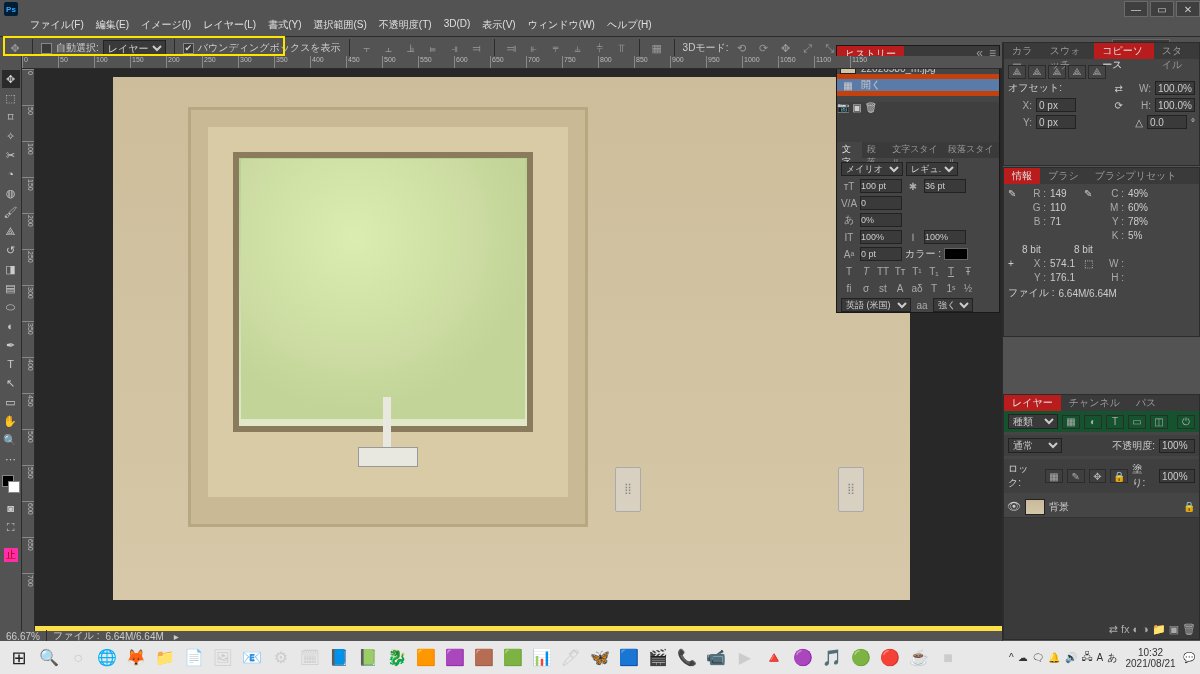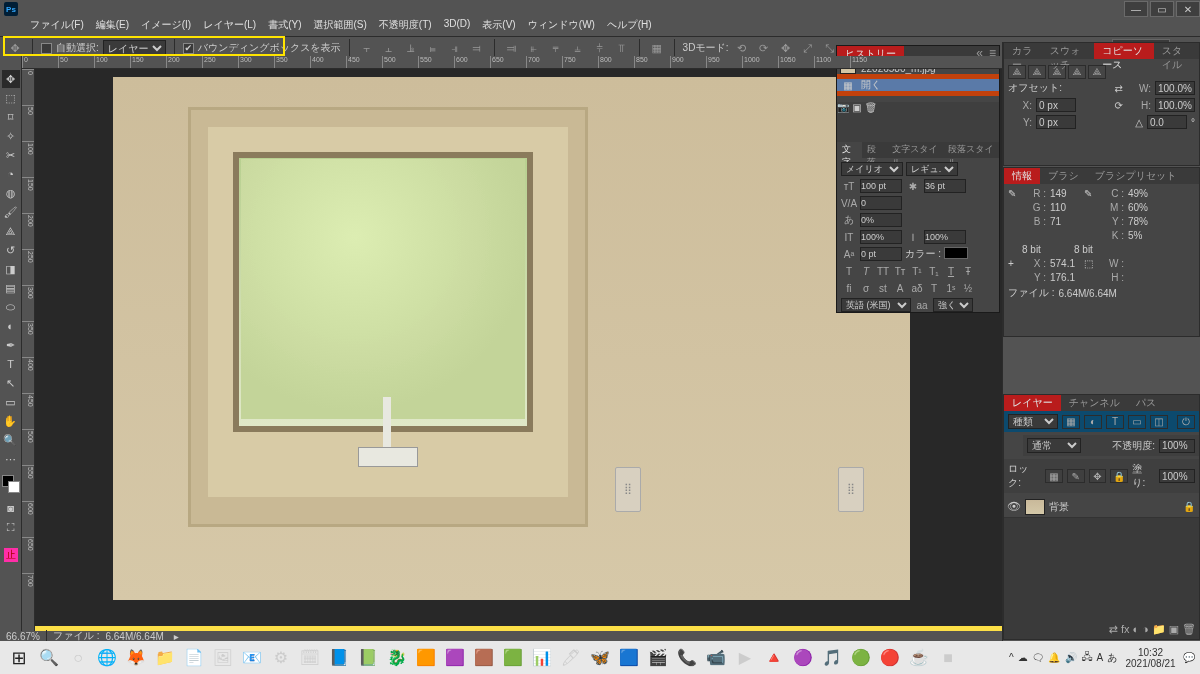--- a/index.html
+++ b/index.html
@@ -98,21 +98,21 @@
 
 
 .pink-mark { position:absolute; left:4px; top:548px; width:14px; height:14px; background:#ff2ea8; color:#a00; font-size:10px; display:flex; align-items:center; justify-content:center; z-index:10;}
 
 
 .history-body .hist-row { display:flex; align-items:center; height:17px; padding:0 3px; gap:5px; border-bottom:5px solid #c2410c; font-size:10px;}
 .history-body .hist-row .hthumb { width:16px; height:12px; background:linear-gradient(#c9b99a,#d4c8a8); border:1px solid #222;}
 .history-body .hist-row.sel { background:#5a7aa8;}
 
 
-.char-body .crow { display:flex; align-items:flex-start; gap:3px; margin-bottom:3px;}
+.char-body .crow { display:flex; align-items:center; gap:3px; margin-bottom:3px;}
 .char-body .crow .ci { width:16px; height:14px; display:flex; align-items:center; justify-content:center; color:#aaa; font-size:10px;}
 .char-body input,.char-body select { background:#3a3a3a; border:1px solid #222; color:#ccc; font-size:9px; height:14px;}
 .char-body input { width:42px;}
 .char-body select { width:56px;}
 </style>
 </head>
 <body>
 
 <div class="titlebar">
   <div class="ps-icon">Ps</div>
@@ -483,30 +483,30 @@
 
   <div style="height:54px;background:#535353"></div>
 
   <div class="panel" style="position:absolute;bottom:0;left:0;right:0;height:246px;">
     <div class="panel-tabs">
       <span class="active">レイヤー</span>
       <span>チャンネル</span>
       <span>パス</span>
     </div>
     <div class="panel-body layers-body" style="padding:0;height:calc(100% - 16px);display:flex;flex-direction:column;">
-      <div class="row" style="padding:3px 4px;background:#0c4a6e;">
+      <div class="row" style="padding:3px 4px;background:#14532d;">
         <select style="background:#3a3a3a;border:1px solid #222;color:#ccc;font-size:10px;width:50px"><option>種類</option></select>
         <span class="ico">▦</span>
         <span class="ico">◐</span>
         <span class="ico">T</span>
         <span class="ico">▭</span>
         <span class="ico">◫</span>
         <span class="ico" style="margin-left:auto">⏻</span>
       </div>
-      <div class="row" style="padding:3px 4px;background:#3f3f3f;margin-left:19px;">
+      <div class="row" style="padding:3px 4px;background:#3f3f3f;">
         <select style="background:#3a3a3a;border:1px solid #222;color:#ccc;font-size:10px;width:54px"><option>通常</option></select>
         <span style="margin-left:auto">不透明度:</span>
         <input type="text" style="background: rgb(58, 58, 58); border: 1px solid rgb(34, 34, 34); color: rgb(204, 204, 204); width: 36px; font-size: 10px;" value="100%">
       </div>
       <div class="row" style="padding:3px 4px;background:#3f3f3f;">
         <span>ロック:</span>
         <span class="ico">▦</span>
         <span class="ico">✎</span>
         <span class="ico">✥</span>
         <span class="ico">🔒</span>

